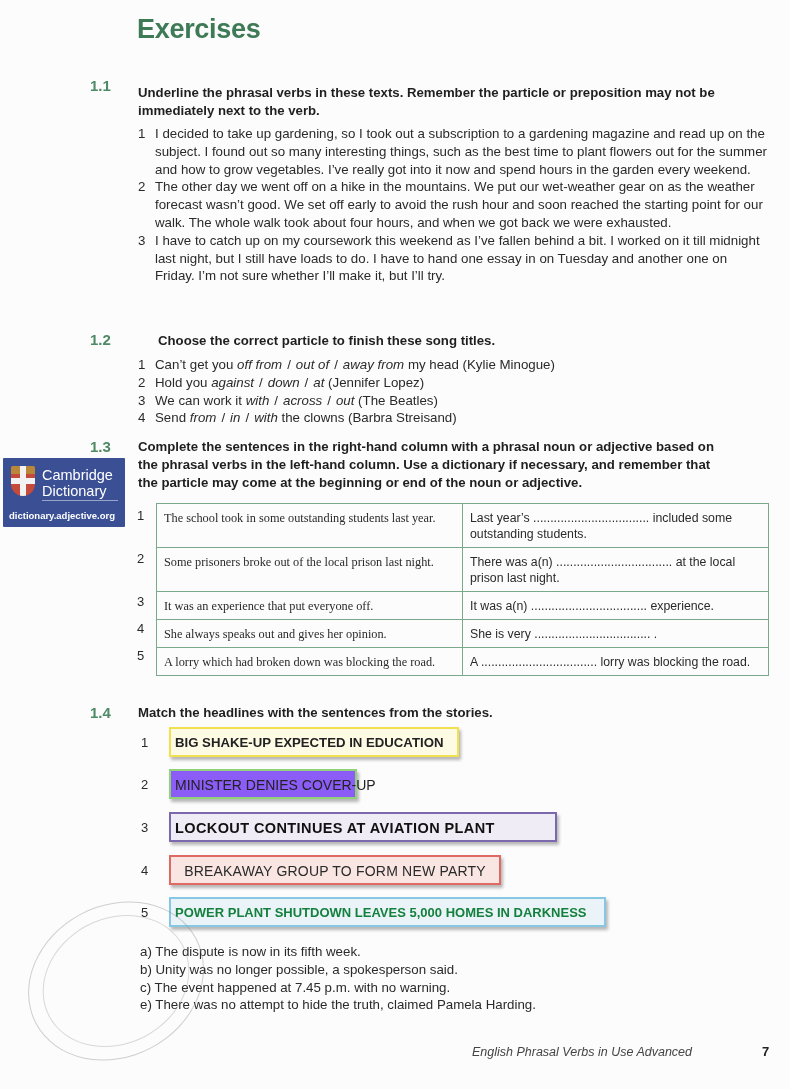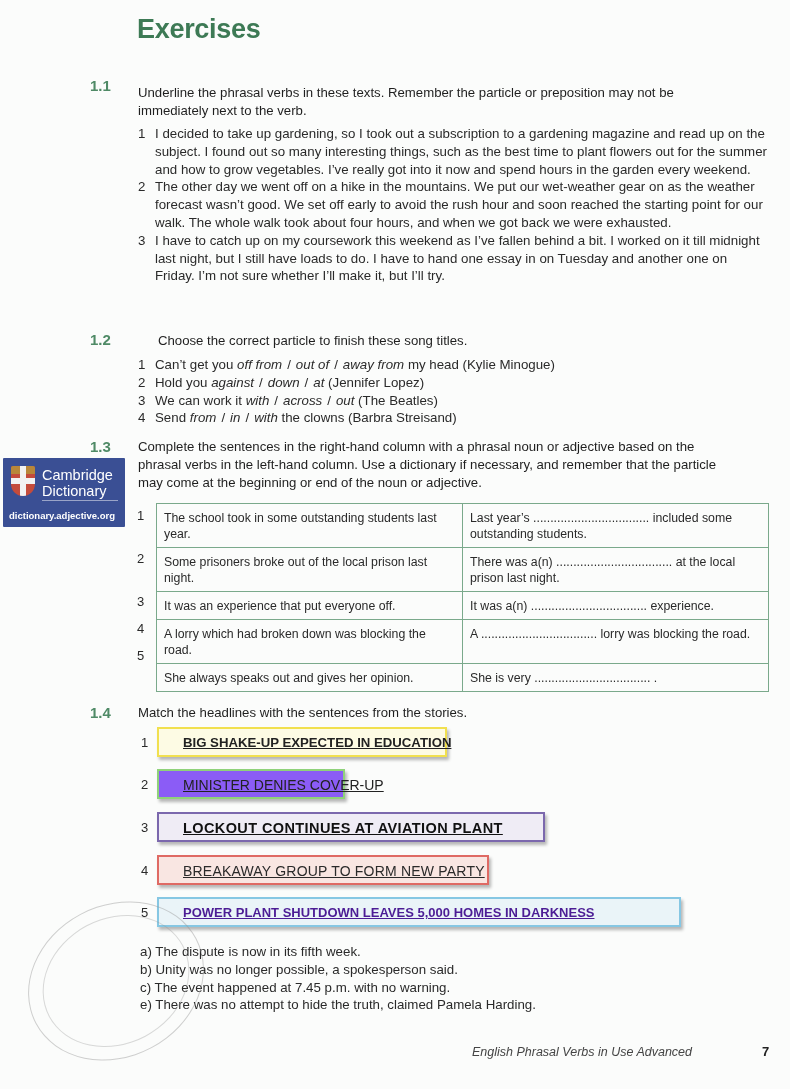--- a/index.html
+++ b/index.html
@@ -14,21 +14,21 @@
       position: absolute; left: 137px; top: 14px;
       font-size: 27px; font-weight: bold; color: #3d7a55;
       letter-spacing: -0.3px;
     }
     .ex-num {
       position: absolute; left: 90px;
       font-size: 15px; font-weight: bold; color: #4f8a66;
     }
     .ex-inst {
       position: absolute; left: 138px; width: 600px;
-      font-size: 13.2px; font-weight: normal; line-height: 18px; color: #1f1f1f;
+      font-size: 13.2px; font-weight: bold; line-height: 18px; color: #1f1f1f;
     }
     .list { position: absolute; left: 138px; width: 630px; margin: 0; padding: 0; list-style: none; }
     .list li {
       position: relative; padding-left: 17px;
       font-size: 13.3px; line-height: 17.8px; color: #2a2a2a;
     }
     .list li .n { position: absolute; left: 0; top: 0; }
     .opts i { font-style: italic; }
     .sep { padding: 0 5px; }
 
@@ -63,36 +63,35 @@
     table.ex-table {
       position: absolute; left: 19px; top: 0;
       border-collapse: collapse; width: 613px;
       border: 1.5px solid #5f9a76;
     }
     table.ex-table td {
       border: 1.5px solid #7aa98b;
       font-size: 12.3px; line-height: 16px; color: #2a2a2a;
       padding: 6px 7px 5px 7px; vertical-align: top;
     }
-    table.ex-table td.l { width: 291px; }
+    table.ex-table td.l { width: 291px; font-family: Liberation Serif, serif; }
 
     
     .hl-row { position: absolute; left: 141px; }
     .hl-num { position: absolute; left: 0; top: 8px; font-size: 13px; color: #2a2a2a; }
     .hl-box {
-      position: absolute; left: 16px; top: 0; height: 30px; box-sizing: border-box;
-      padding: 0 24px; line-height: 28px; white-space: nowrap;
+      position: absolute; left: 28px; top: 0; height: 30px; box-sizing: border-box;
+      padding: 0 4px; line-height: 28px; white-space: nowrap;
       box-shadow: 2px 3px 3px rgba(0,0,0,0.28);
-      text-decoration: underline;
     }
     .hl-1 { border: 2px solid #f1e04f; background: #fdfbe4; font-weight: bold; font-size: 13.2px; color: #222; width: 290px; }
     .hl-2 { border: 2px solid #8fd27a; background: #8b5cf6; font-size: 14px; color: #222; width: 188px; }
     .hl-3 { border: 2px solid #7b68ad; background: #efecf5; font-weight: bold; font-size: 14.5px; color: #111; letter-spacing: 0.4px; width: 388px; }
     .hl-4 { border: 2px solid #df6a64; background: #f9e6e2; font-size: 14px; color: #2a2a2a; width: 332px; letter-spacing: 0.2px; text-align: center; }
-    .hl-5 { border: 2px solid #86c7e3; background: #eaf4f8; font-weight: bold; font-size: 13px; color: #4c1d95; width: 524px; }
+    .hl-5 { border: 2px solid #86c7e3; background: #eaf4f8; font-weight: bold; font-size: 13px; color: #15803d; width: 437px; }
 
     .sent-list { position: absolute; left: 140px; top: 943px; margin: 0; padding: 0; list-style: none; }
     .sent-list li { font-size: 13.3px; line-height: 17.8px; color: #2a2a2a; }
 
     .footer-title {
       position: absolute; left: 472px; top: 1045px;
       font-size: 12.5px; font-style: italic; color: #444;
     }
     .footer-page {
       position: absolute; left: 762px; top: 1044px;
@@ -163,26 +162,26 @@
     </tr>
     <tr>
       <td class="l">Some prisoners broke out of the local prison last night.</td>
       <td>There was a(n) .................................. at the local prison last night.</td>
     </tr>
     <tr>
       <td class="l">It was an experience that put everyone off.</td>
       <td>It was a(n) .................................. experience.</td>
     </tr>
     <tr>
+      <td class="l">She always speaks out and gives her opinion.</td>
+      <td>She is very .................................. .</td>
+    </tr>
+    <tr>
       <td class="l">A lorry which had broken down was blocking the road.</td>
       <td>A .................................. lorry was blocking the road.</td>
-    </tr>
-    <tr>
-      <td class="l">She always speaks out and gives her opinion.</td>
-      <td>She is very .................................. .</td>
     </tr>
   </tbody>
     </table>
 </div>
 
 <div class="ex-num" style="top:704px;">1.4</div>
 <div class="ex-inst" style="top:704px;">Match the headlines with the sentences from the stories.</div>
 
 <div class="hl-row" style="top:727px;">
   <span class="hl-num">1</span>

